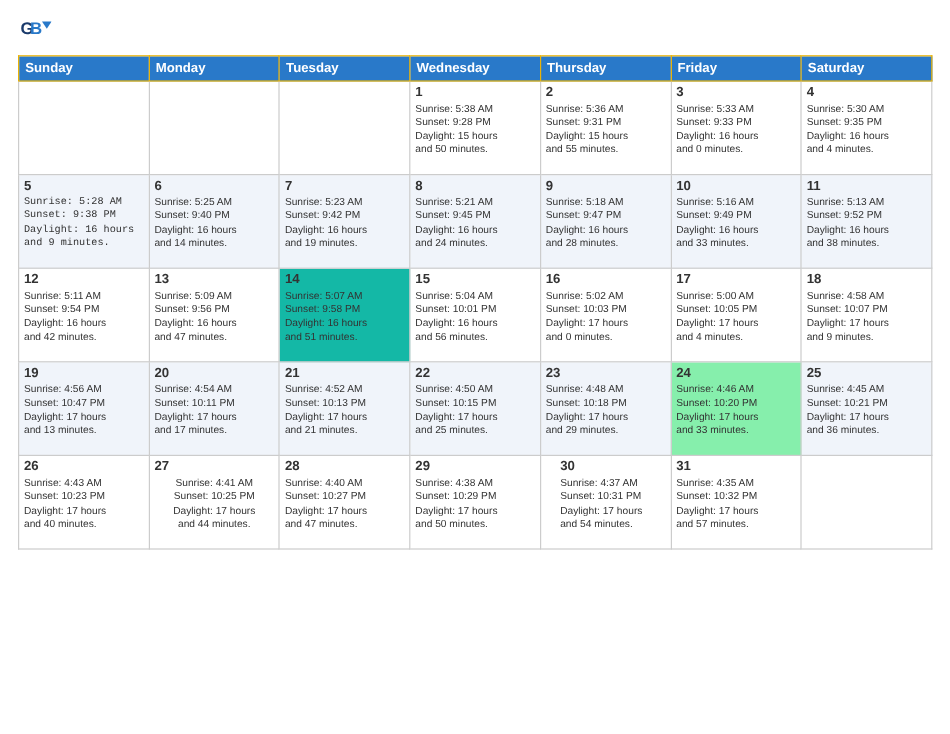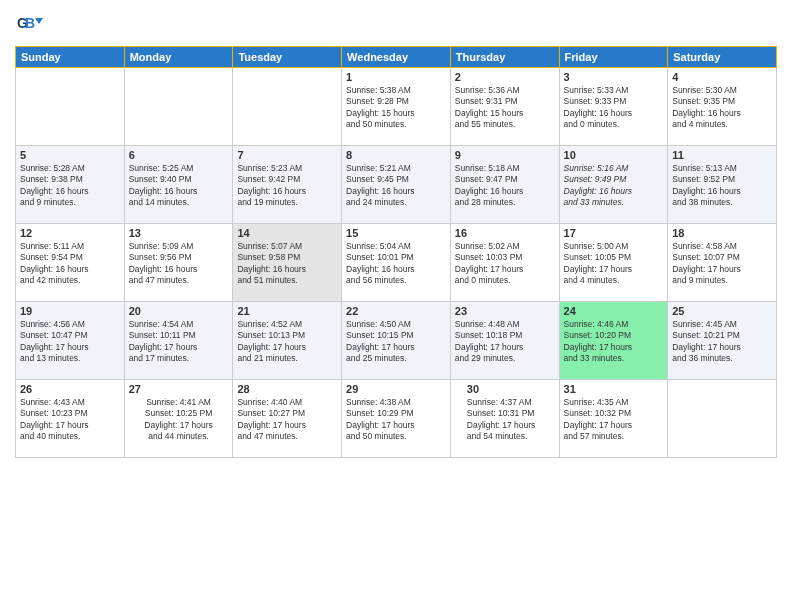--- a/index.html
+++ b/index.html
@@ -162,21 +162,21 @@
             <span class="day-num">4</span>
             <div class="day-info" style="white-space: pre-line;">Sunrise: 5:30 AM
 Sunset: 9:35 PM
 Daylight: 16 hours
 and 4 minutes.</div>
           </td>
         </tr>
         <tr>
           <td style="background: rgb(240, 244, 250);">
             <span class="day-num">5</span>
-            <div class="day-info" style="white-space: pre-line;">Sunrise: 5:28 AM
+            <div class="day-info" style="white-space: pre-line; font-family: Liberation Mono, monospace;">Sunrise: 5:28 AM
 Sunset: 9:38 PM
 Daylight: 16 hours
 and 9 minutes.</div>
           </td>
           <td style="background: rgb(240, 244, 250);">
             <span class="day-num">6</span>
             <div class="day-info" style="white-space: pre-line;">Sunrise: 5:25 AM
 Sunset: 9:40 PM
 Daylight: 16 hours
 and 14 minutes.</div>
@@ -197,21 +197,21 @@
           </td>
           <td style="background: rgb(240, 244, 250);">
             <span class="day-num">9</span>
             <div class="day-info" style="white-space: pre-line;">Sunrise: 5:18 AM
 Sunset: 9:47 PM
 Daylight: 16 hours
 and 28 minutes.</div>
           </td>
           <td style="background: rgb(240, 244, 250);">
             <span class="day-num">10</span>
-            <div class="day-info" style="white-space: pre-line; font-style: italic;">Sunrise: 5:16 AM
+            <div class="day-info" style="white-space: pre-line;">Sunrise: 5:16 AM
 Sunset: 9:49 PM
 Daylight: 16 hours
 and 33 minutes.</div>
           </td>
           <td style="background: rgb(240, 244, 250);">
             <span class="day-num">11</span>
             <div class="day-info" style="white-space: pre-line;">Sunrise: 5:13 AM
 Sunset: 9:52 PM
 Daylight: 16 hours
 and 38 minutes.</div>
@@ -225,21 +225,21 @@
 Daylight: 16 hours
 and 42 minutes.</div>
           </td>
           <td style="background: rgb(255, 255, 255);">
             <span class="day-num">13</span>
             <div class="day-info" style="white-space: pre-line;">Sunrise: 5:09 AM
 Sunset: 9:56 PM
 Daylight: 16 hours
 and 47 minutes.</div>
           </td>
-          <td style="background: #e5e5e5; margin-left: 24px;">
+          <td style="background: #14b8a6; margin-left: 24px;">
             <span class="day-num">14</span>
             <div class="day-info" style="white-space: pre-line;">Sunrise: 5:07 AM
 Sunset: 9:58 PM
 Daylight: 16 hours
 and 51 minutes.</div>
           </td>
           <td style="background: rgb(255, 255, 255);">
             <span class="day-num">15</span>
             <div class="day-info" style="white-space: pre-line;">Sunrise: 5:04 AM
 Sunset: 10:01 PM

